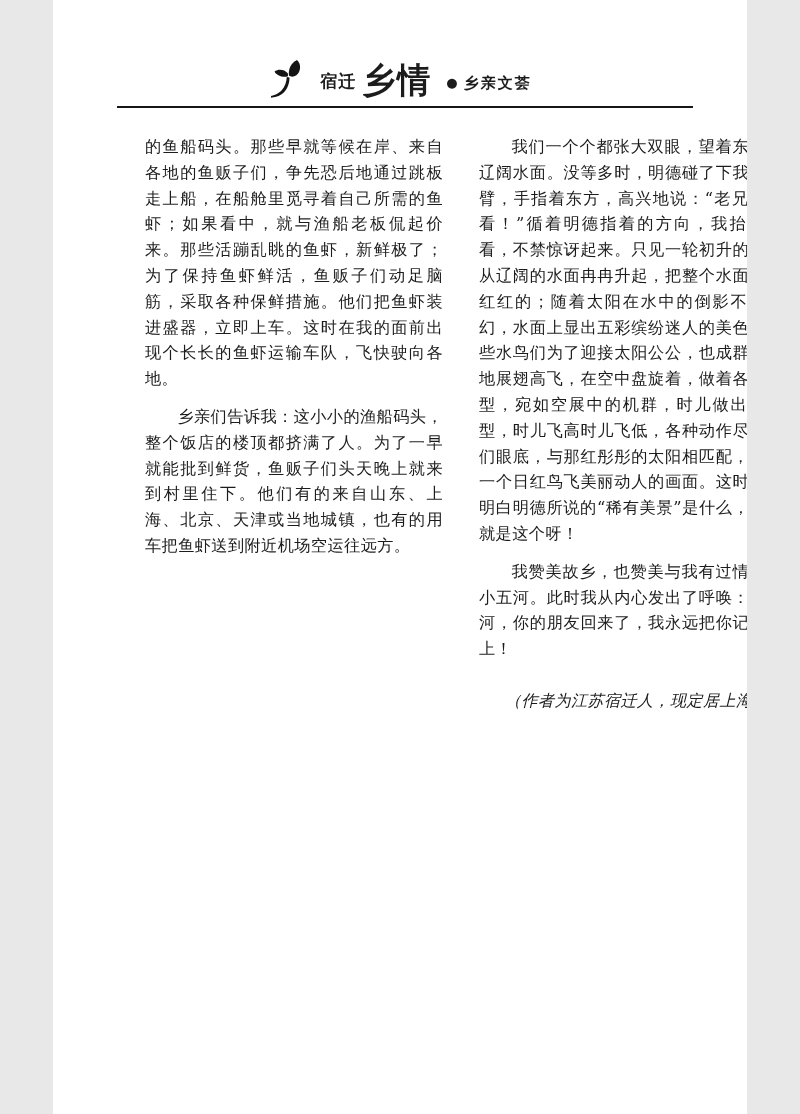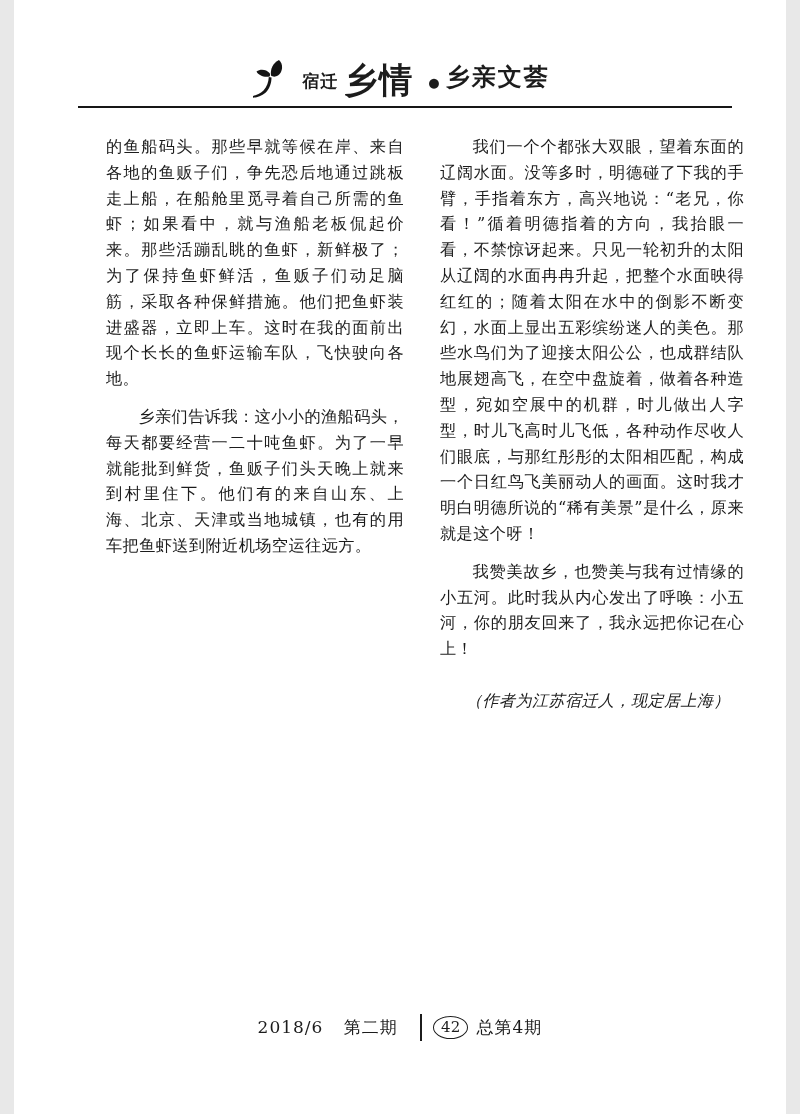--- a/index.html
+++ b/index.html
@@ -1,18 +1,18 @@
 <!DOCTYPE html>
 <html><head>
 <meta charset="utf-8">
 <style>
   html,body { margin:0; padding:0; background:#e8e8e8; }
   .page {
     position: relative;
-    width: 772px; height: 1114px;
+    width: 694px; height: 1114px;
     margin: 0 auto;
     background: #ffffff;
     font-family: "DejaVu Serif", "Liberation Serif", serif;
     color: #1c1c1c;
     overflow: hidden;
   }
 
   
   .header {
     position: absolute;
@@ -39,21 +39,21 @@
     transform: scaleY(1.05);
   }
   .logo-bullet {
     font-size: 13px;
     padding-bottom: 6px;
     margin-left: 8px;
   }
   .logo-section {
     font-family: "Liberation Sans", sans-serif;
     font-weight: 700;
-    font-size: 24px;
+    font-size: 15px;
     letter-spacing: 2px;
     padding-bottom: 3px;
   }
   .header-rule {
     position: absolute;
     top: 106px; left: 64px; right: 54px;
     height: 2.4px;
     background: #161616;
   }
 
@@ -129,30 +129,23 @@
     </svg>
     <span class="logo-region">宿迁</span>
     <span class="logo-title">乡情</span>
     <span class="logo-bullet">●</span>
     <span class="logo-section">乡亲文荟</span>
   </div>
   <div class="header-rule"></div>
 
   <div class="col col-left">
     <p>的鱼船码头。那些早就等候在岸、来自各地的鱼贩子们，争先恐后地通过跳板走上船，在船舱里觅寻着自己所需的鱼虾；如果看中，就与渔船老板侃起价来。那些活蹦乱眺的鱼虾，新鲜极了；为了保持鱼虾鲜活，鱼贩子们动足脑筋，采取各种保鲜措施。他们把鱼虾装进盛器，立即上车。这时在我的面前出现个长长的鱼虾运输车队，飞快驶向各地。</p>
-    <p class="indent">乡亲们告诉我：这小小的渔船码头，每天都要经营一二十吨鱼虾。为了一早就能批到鲜货，鱼贩子们头天晚上就来到村里住下。他们有的来自山东、上海、北京、天津或当地城镇，也有的用车把鱼虾送到附近机场空运往远方。</p>
+    <p class="indent">乡亲们告诉我：这小小的渔船码头，整个饭店的楼顶都挤满了人。为了一早就能批到鲜货，鱼贩子们头天晚上就来到村里住下。他们有的来自山东、上海、北京、天津或当地城镇，也有的用车把鱼虾送到附近机场空运往远方。</p>
   </div>
 
   <div class="col col-right">
     <p class="indent">我们一个个都张大双眼，望着东面的辽阔水面。没等多时，明德碰了下我的手臂，手指着东方，高兴地说：“老兄，你看！”循着明德指着的方向，我抬眼一看，不禁惊讶起来。只见一轮初升的太阳从辽阔的水面冉冉升起，把整个水面映得红红的；随着太阳在水中的倒影不断变幻，水面上显出五彩缤纷迷人的美色。那些水鸟们为了迎接太阳公公，也成群结队地展翅高飞，在空中盘旋着，做着各种造型，宛如空展中的机群，时儿做出人字型，时儿飞高时儿飞低，各种动作尽收人们眼底，与那红彤彤的太阳相匹配，构成一个日红鸟飞美丽动人的画面。这时我才明白明德所说的“稀有美景”是什么，原来就是这个呀！</p>
     <p class="indent">我赞美故乡，也赞美与我有过情缘的小五河。此时我从内心发出了呼唤：小五河，你的朋友回来了，我永远把你记在心上！</p>
     <div class="author-note">（作者为江苏宿迁人，现定居上海）</div>
   </div>
 
-  <div class="footer">
-    <span class="issue-date">2018/6</span>
-    <span class="issue-number">第二期</span>
-    <span class="footer-divider"></span>
-    <span class="page-number-badge">42</span>
-    <span class="volume">总第4期</span>
-  </div>
 
 </div>
 
 </body></html>

